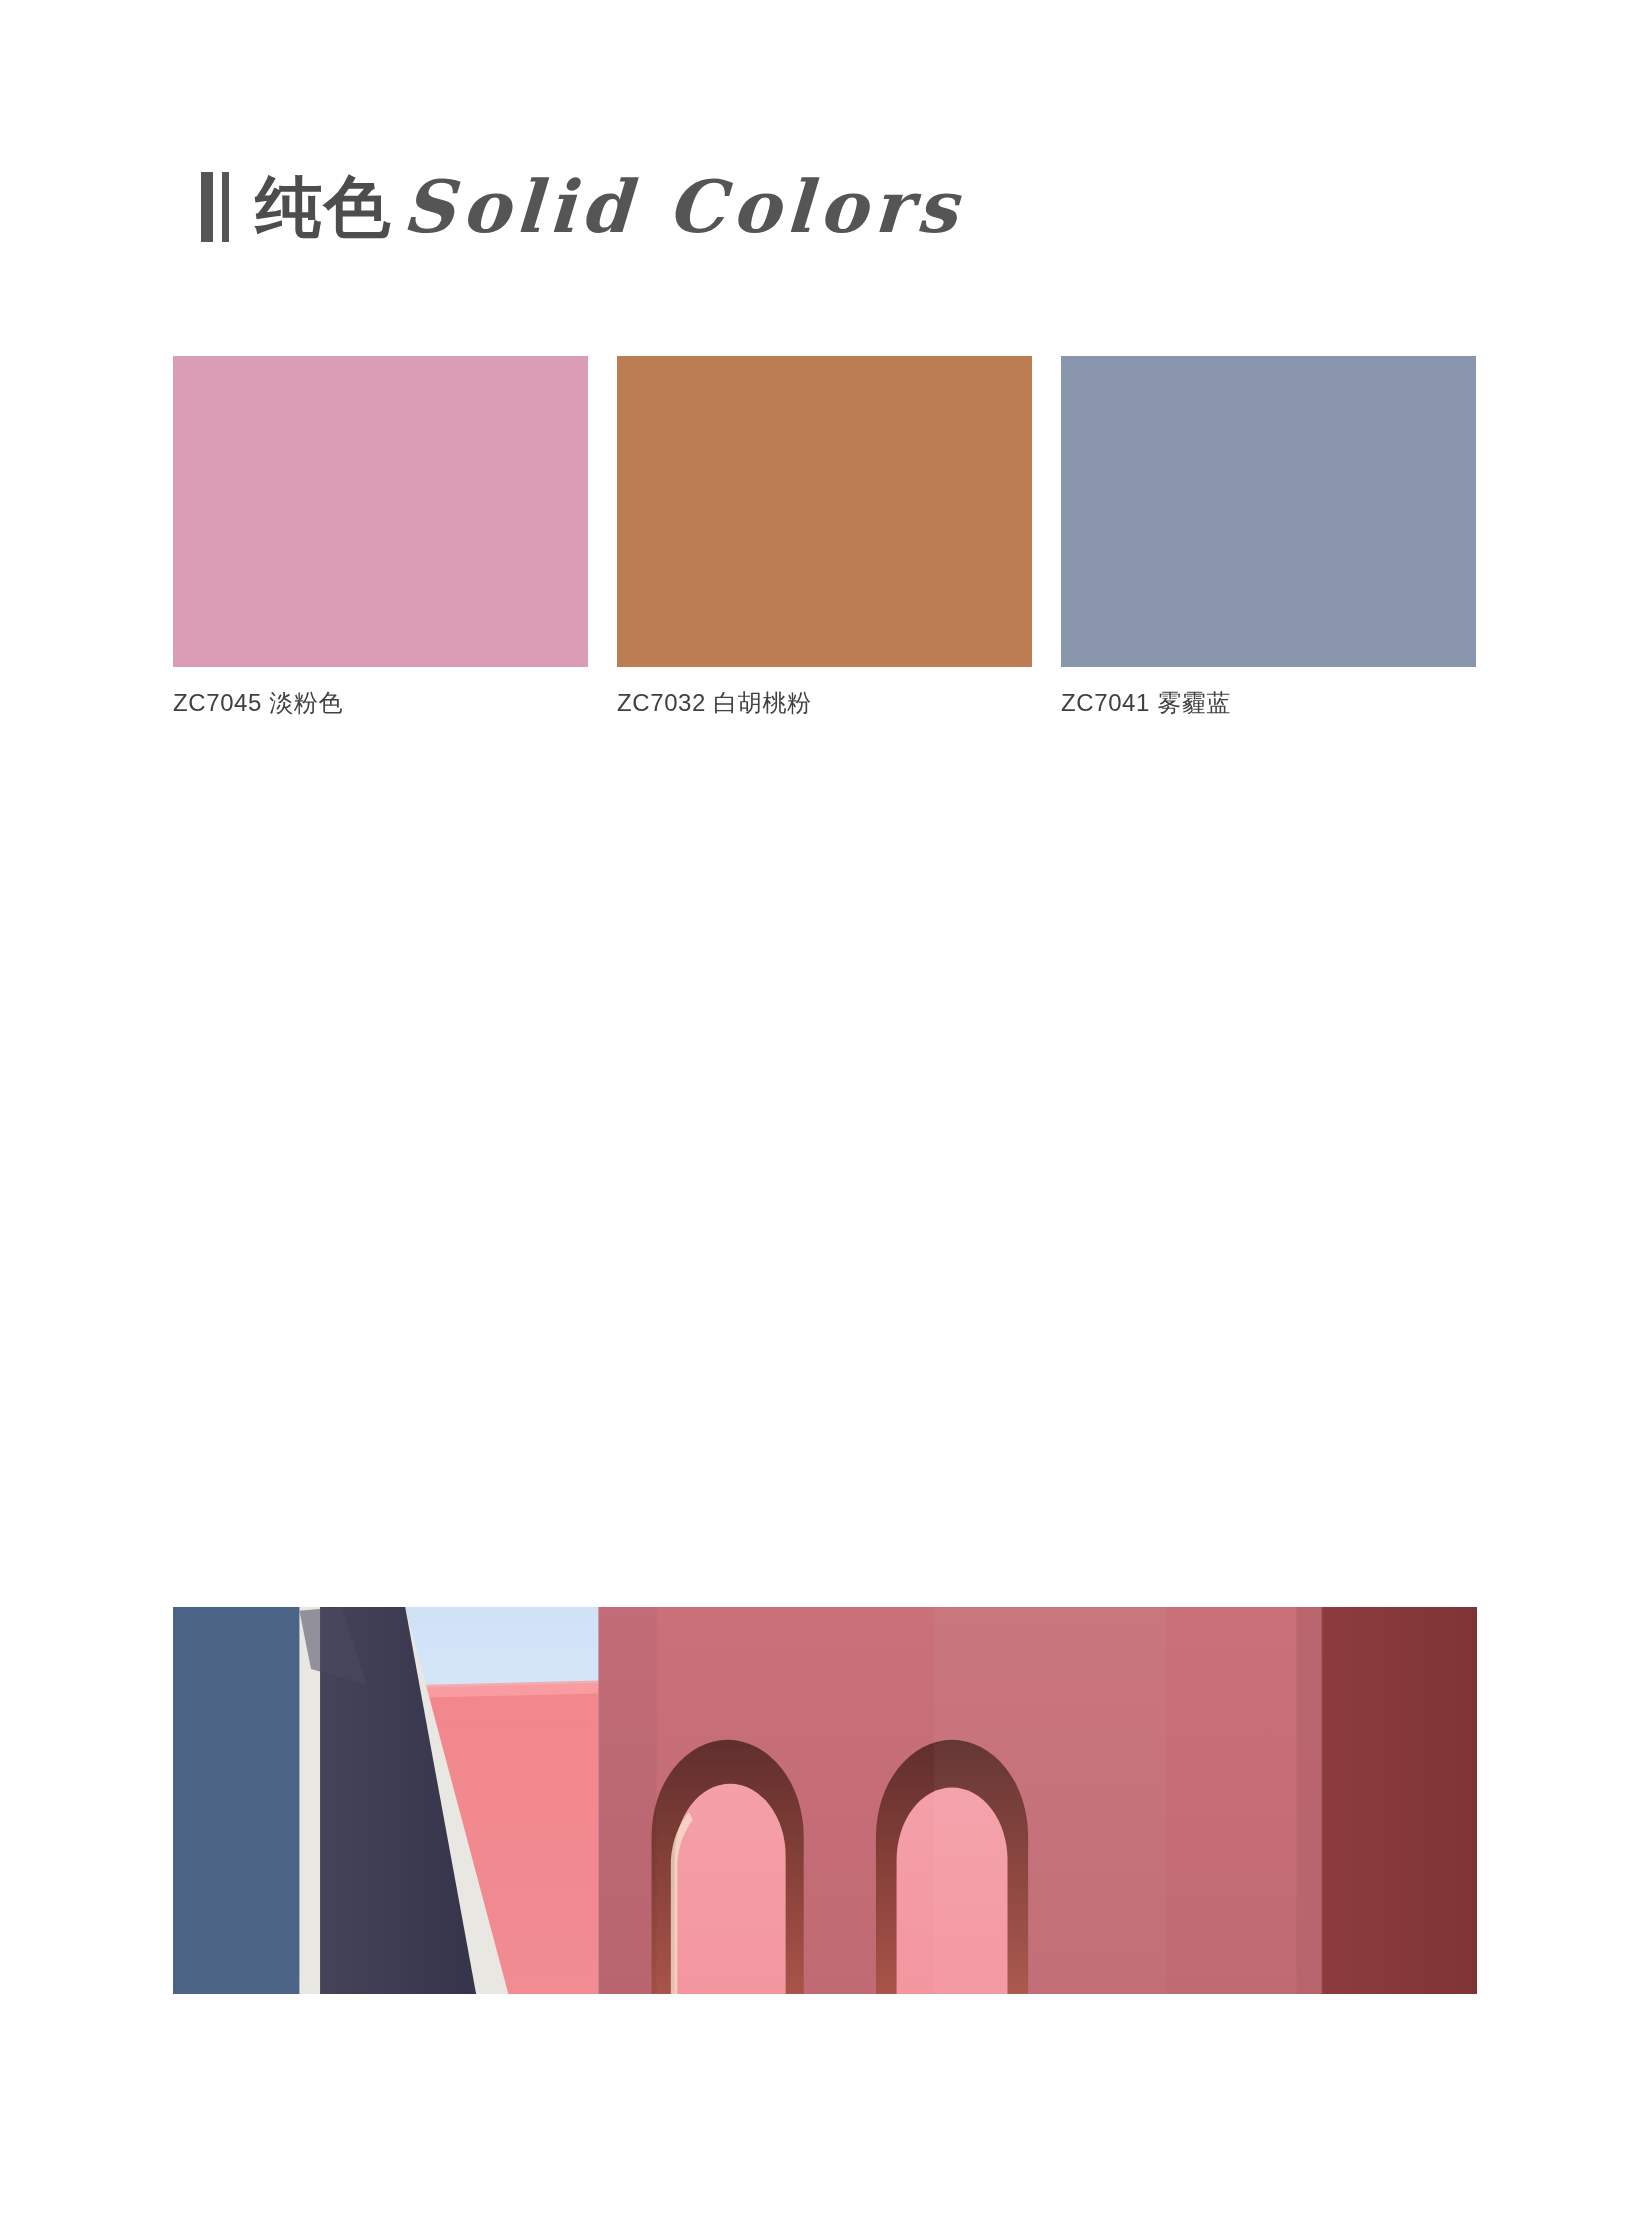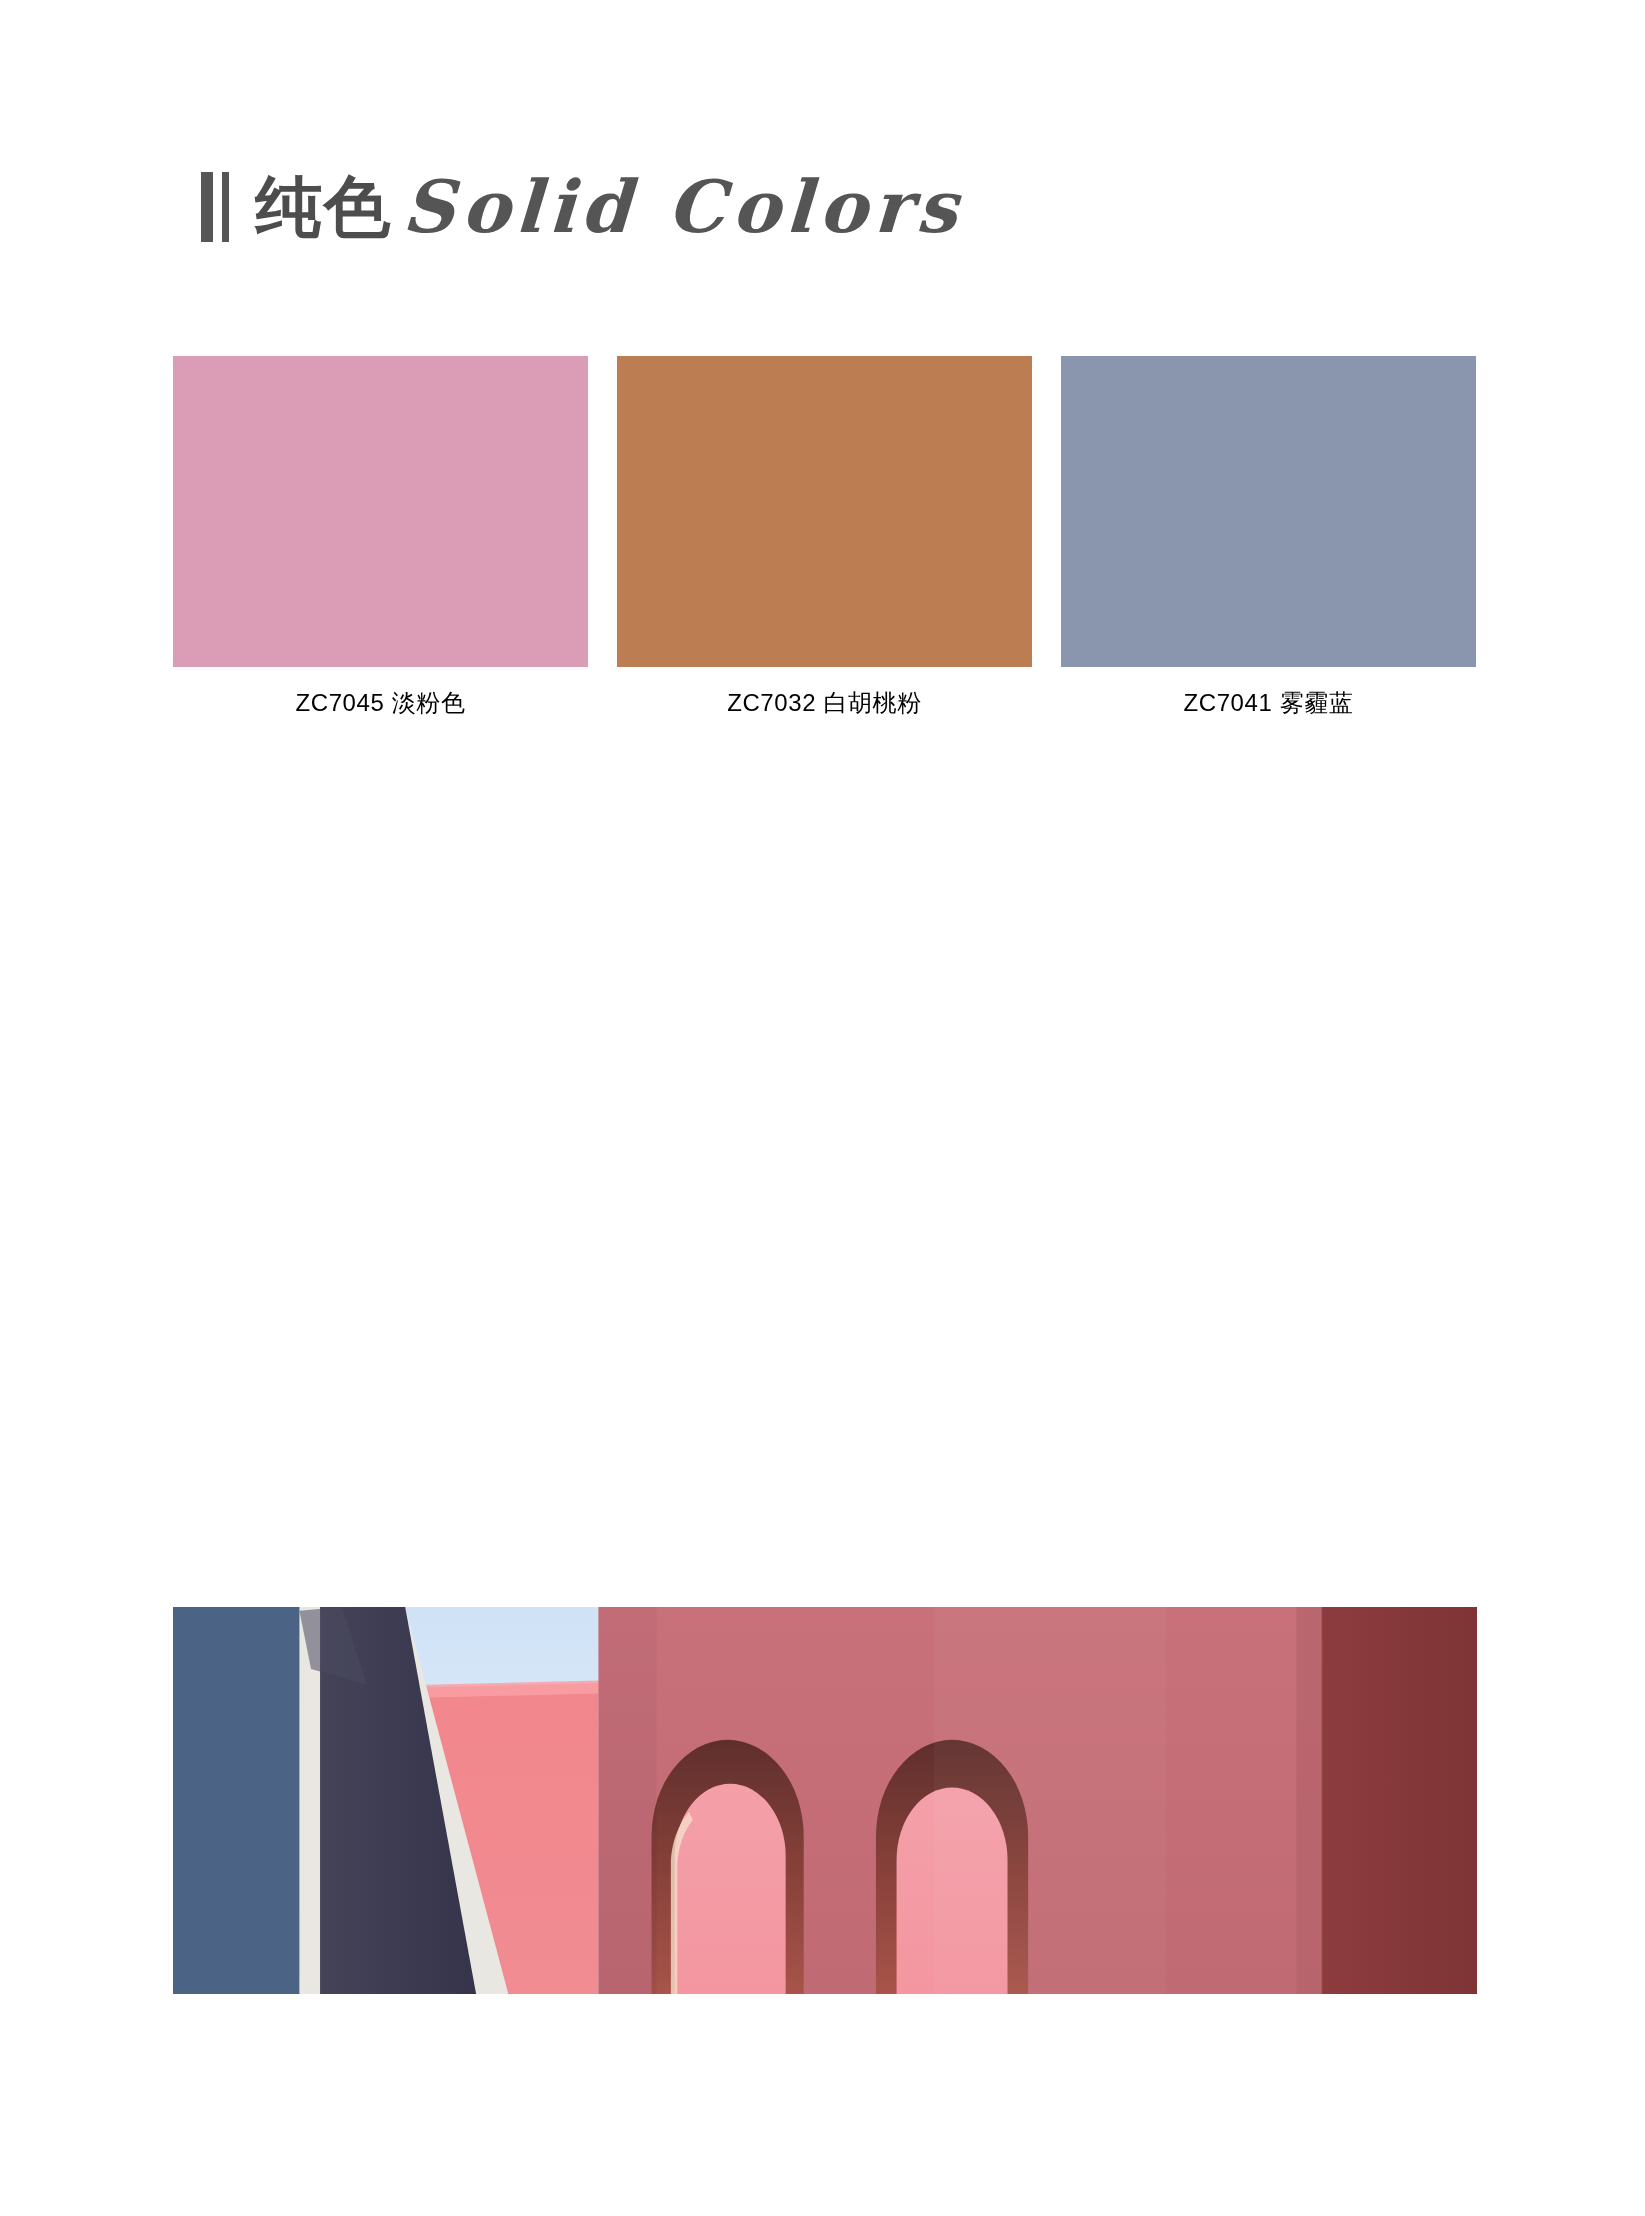--- a/index.html
+++ b/index.html
@@ -96,23 +96,22 @@
     inset: 0;
     opacity: .14;
     background-image:
       repeating-linear-gradient(0deg, rgba(255,255,255,.5) 0 0.6px, rgba(0,0,0,.18) 0.6px 1.3px),
       repeating-linear-gradient(90deg, rgba(255,255,255,.45) 0 0.6px, rgba(0,0,0,.15) 0.6px 1.3px);
     background-size: 1.9px 1.9px, 1.9px 1.9px;
     mix-blend-mode: overlay;
     pointer-events: none;
   }
   .swatch-label {
-    text-align: center;
     font-size: 24px;
-    color: #000000;
+    color: #404040;
     margin-top: 20px;
     letter-spacing: 0.6px;
     font-family: "Liberation Sans", "DejaVu Sans", sans-serif;
     white-space: nowrap;
   }
 
   
   .photo-wrap {
     position: absolute;
     left: 173px;

